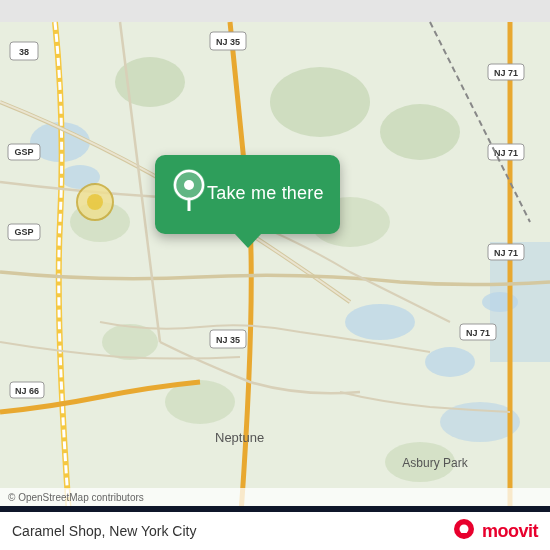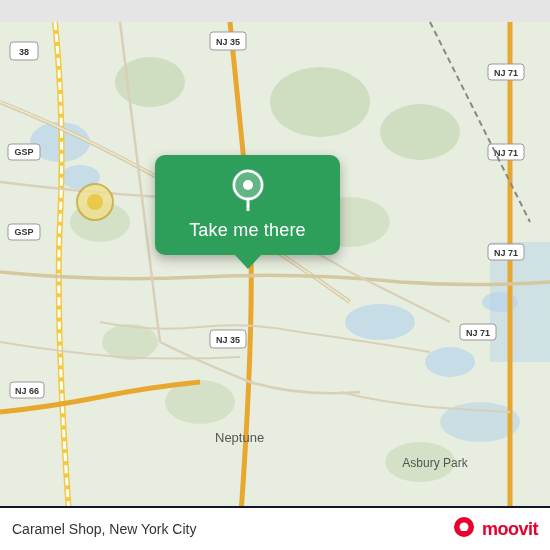--- a/index.html
+++ b/index.html
@@ -30,21 +30,21 @@
     #bottom-bar {
       position: absolute;
       bottom: 0;
       left: 0;
       right: 0;
       background: white;
       padding: 8px 12px 8px 12px;
       display: flex;
       align-items: center;
       justify-content: space-between;
-      border-top: 2px solid #0f172a;
+      border-top: 6px solid #0f172a;
       height: 44px;
     }
 
     #location-label {
       font-size: 14px;
       color: #333;
       font-weight: 400;
     }
 
     #moovit-logo {
@@ -79,21 +79,21 @@
       position: absolute;
       top: 155px;
       left: 155px;
       width: 185px;
       background: #2e9e5b;
       border-radius: 10px;
       border: none;
       cursor: pointer;
       padding: 12px 16px 14px 16px;
       display: flex;
-      flex-direction: column;
+      flex-direction: row;
       align-items: center;
       box-shadow: 0 4px 12px rgba(0,0,0,0.3);
     }
 
     #pin-icon-wrap {
       margin-bottom: 6px;
     }
 
     #btn-label {
       color: white;
@@ -205,20 +205,23 @@
       <svg width="36" height="44" viewBox="0 0 36 44" xmlns="http://www.w3.org/2000/svg">
         <ellipse cx="18" cy="18" rx="16" ry="16" fill="white" opacity="0.25"></ellipse>
         <circle cx="18" cy="18" r="14" stroke="white" stroke-width="2.5" fill="none"></circle>
         <circle cx="18" cy="18" r="5" fill="white"></circle>
         <line x1="18" y1="32" x2="18" y2="44" stroke="white" stroke-width="3" stroke-linecap="round"></line>
       </svg>
     </div>
     <span id="btn-label">Take me there</span>
   </button>
 
+  <div id="copyright-bar">
+    <span>© OpenStreetMap contributors</span>
+  </div>
 
   <div id="bottom-bar">
     <span id="location-label">Caramel Shop, New York City</span>
     <div id="moovit-logo">
 
       <svg id="moovit-icon" viewBox="0 0 28 28" xmlns="http://www.w3.org/2000/svg">
         <circle cx="14" cy="12" r="10" fill="#e8002d"></circle>
         <circle cx="14" cy="12" r="4.5" fill="white"></circle>
         <polygon points="14,22 10,16 18,16" fill="#e8002d"></polygon>
       </svg>

